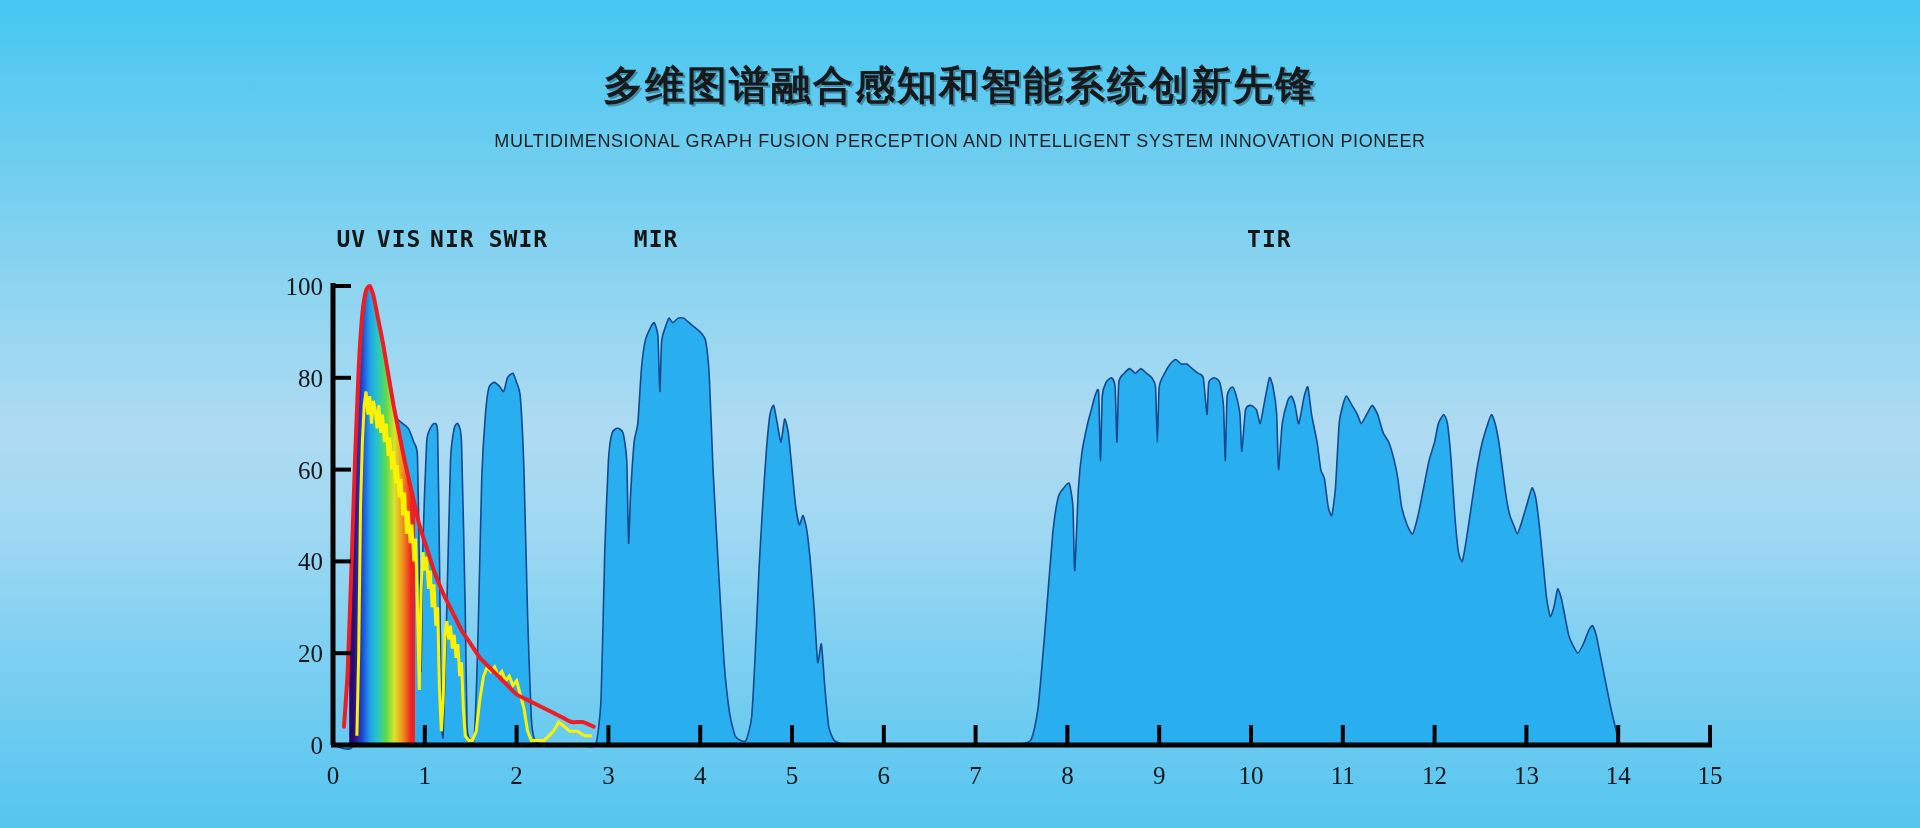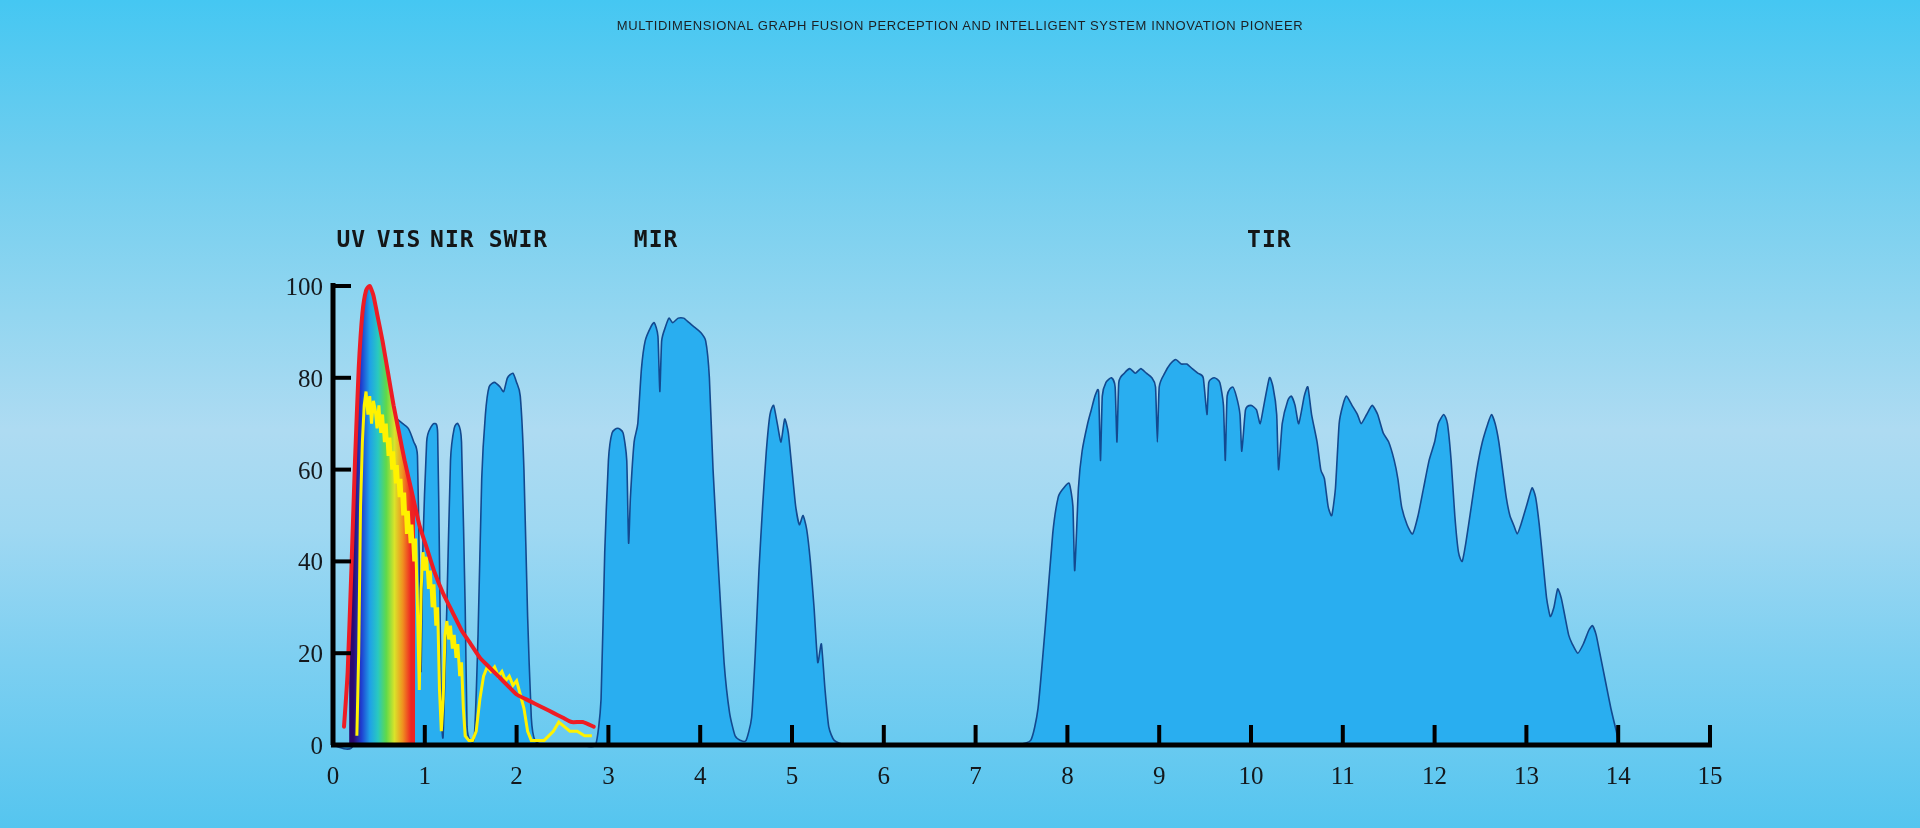--- a/index.html
+++ b/index.html
@@ -43,21 +43,21 @@
     font-size: 40px;
     font-weight: bold;
     letter-spacing: 2px;
     color: #17191c;
     text-shadow: 2px 2px 0 rgba(0,0,0,0.30);
   }
   .title-en {
     margin: 0;
     padding-top: 18px;
     font-family: "Liberation Sans", sans-serif;
-    font-size: 13px;
+    font-size: 18px;
     font-weight: 400;
     letter-spacing: 0.6px;
     color: #1c2024;
   }
 
   
   #chart-wrap {
     position: absolute;
     left: 0;
     top: 0;
@@ -87,20 +87,21 @@
     stroke: #000000;
     stroke-width: 4;
   }
 </style>
 </head>
 <body>
 
 <div id="stage">
 
   <div class="header">
+    <h1 class="title-cn">多维图谱融合感知和智能系统创新先锋</h1>
     <p class="title-en">MULTIDIMENSIONAL GRAPH FUSION PERCEPTION AND INTELLIGENT SYSTEM INNOVATION PIONEER</p>
   </div>
 
   <div id="chart-wrap">
     <svg id="spectrum-svg" width="1920" height="828" viewBox="0 0 1920 828">
       <defs>
         <linearGradient id="visGrad" x1="353.196" y1="0" x2="411.03" y2="0" gradientUnits="userSpaceOnUse">
             <stop offset="0.0%" stop-color="#2b0a6e"></stop>
             <stop offset="14.3%" stop-color="#1f3fd0"></stop>
             <stop offset="28.6%" stop-color="#1fa0e8"></stop>

